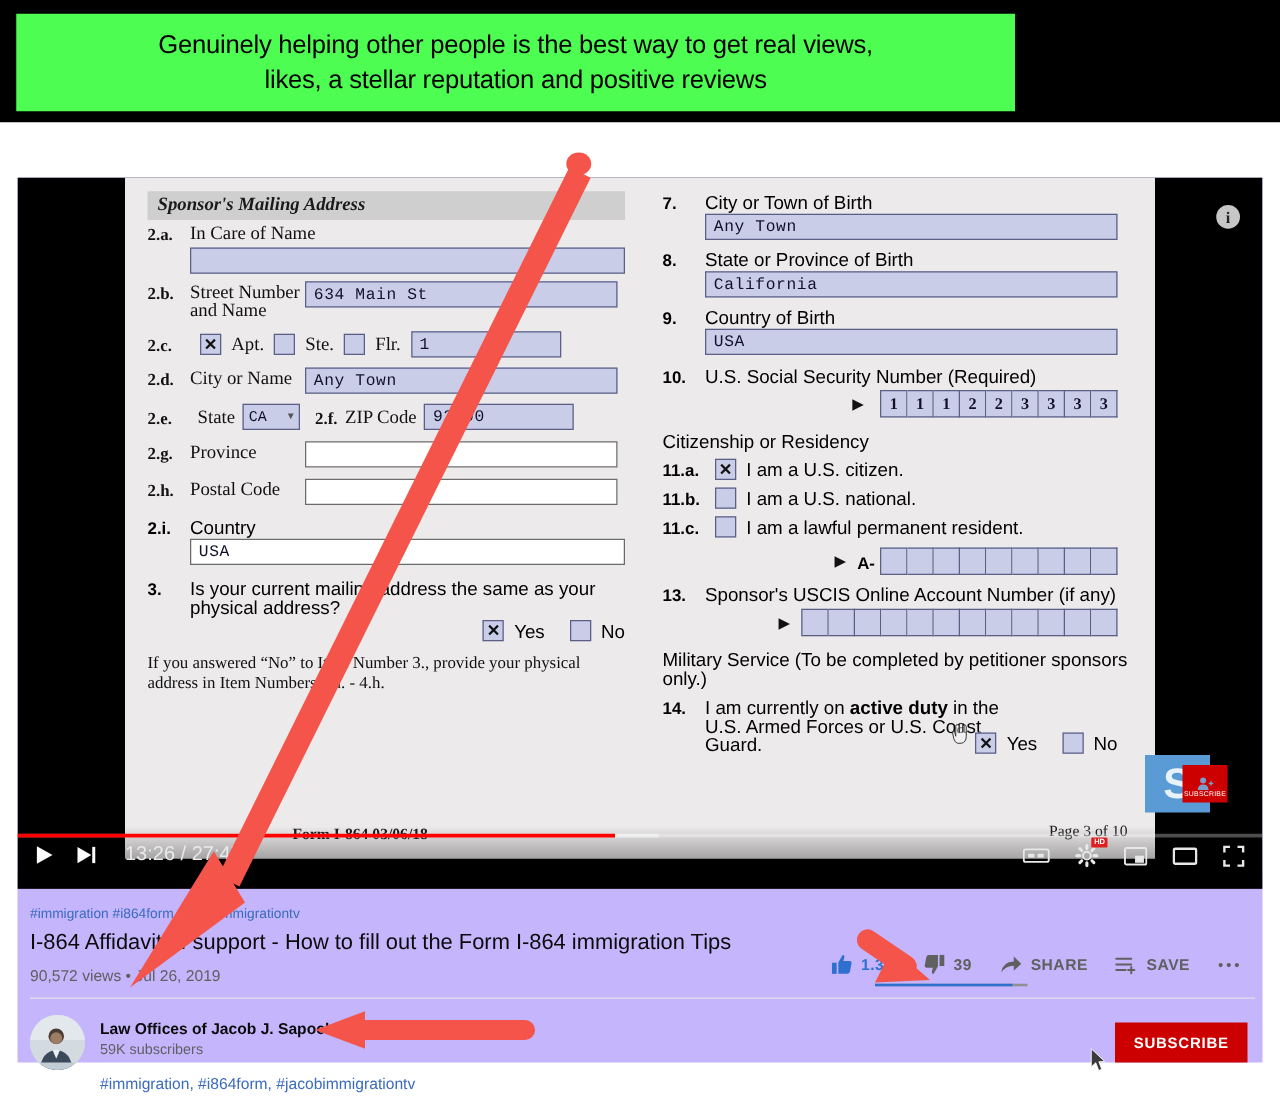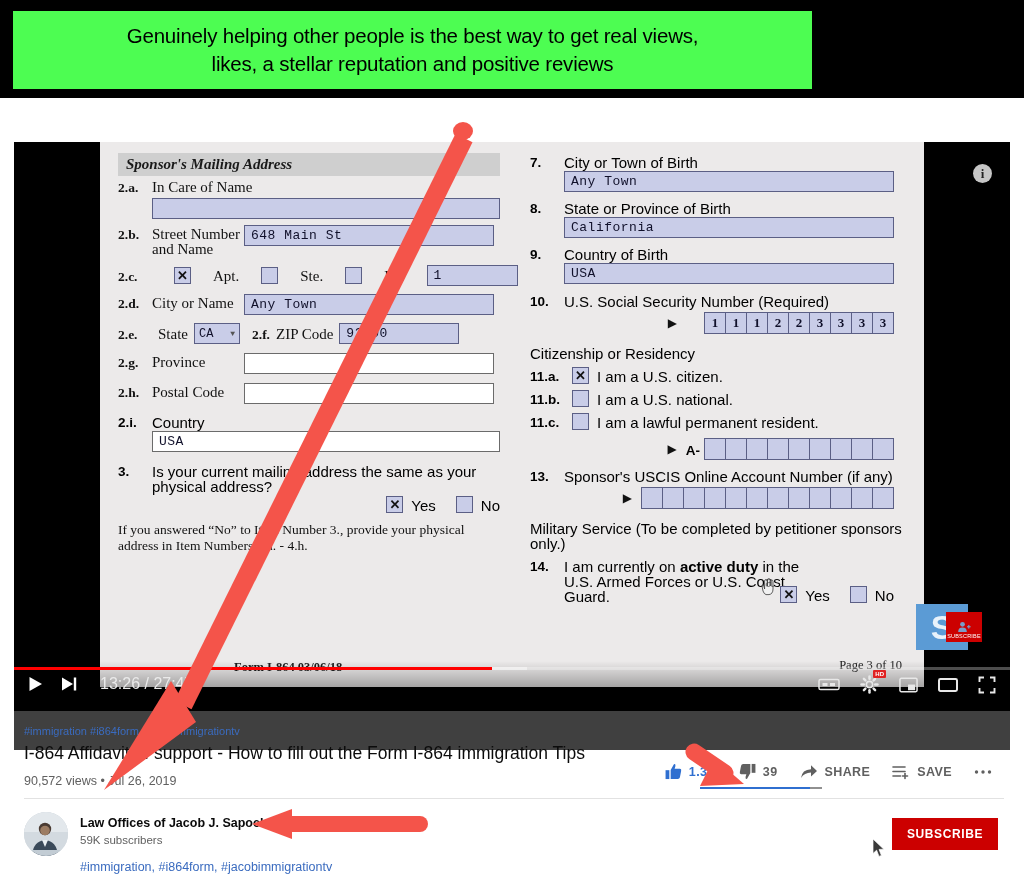--- a/index.html
+++ b/index.html
@@ -41,22 +41,22 @@
     font-family:"Liberation Sans", sans-serif;font-size:12.5px;color:#333;
     padding:0 10px;
   }
   #search-button{
     width:52px;border-left:1px solid #e0e0e0;background:#fafafa;
     display:flex;align-items:center;justify-content:center;cursor:pointer;
   }
   .mag{display:block;}
   
   #player{
-    position:absolute;left:14px;top:142px;width:996px;height:608px;
-    background:#404040;overflow:hidden;
+    position:absolute;left:14px;top:142px;width:996px;height:708px;
+    background:#c4b5fd;overflow:hidden;
   }
   #video-surface{
     position:absolute;left:0;top:0;width:996px;height:569px;background:#000;
   }
   
   #form-page{
     position:absolute;left:86px;top:0px;width:824px;height:545px;
     background:#eceaea;overflow:hidden;
   }
   .form-col{position:absolute;top:0;}
@@ -75,21 +75,21 @@
     font-family:"Liberation Mono", monospace;font-size:13px;color:#10102a;
     padding:1px 6px;display:flex;align-items:center;letter-spacing:0.5px;
   }
   .fieldbox.empty-white{background:#fff;border:1px solid #6b6b6b;}
   .cbox{
     width:15px;height:15px;border:1px solid #5b5f85;background:#c9cde8;flex:none;
     display:flex;align-items:center;justify-content:center;
     font-family:"Liberation Serif", serif;font-size:13px;font-weight:bold;color:#111;
   }
   .cbox.checked{background:#c9cde8;}
-  .inline{display:flex;align-items:center;gap:22px;}
+  .inline{display:flex;align-items:center;gap:8px;}
   .ssn-grid{display:flex;}
   .ssn-cell{
     width:20px;height:20px;border:1px solid #5b5f85;border-left:none;background:#c9cde8;
     display:flex;align-items:center;justify-content:center;
     font-family:"Liberation Serif", serif;font-weight:bold;font-size:13px;color:#10102a;
   }
   .ssn-cell:first-child{border-left:1px solid #5b5f85;}
   .arrowglyph{font-size:12px;color:#111;margin-right:5px;}
   .para{font-family:"Liberation Serif", serif;font-size:13.5px;line-height:16px;color:#111;margin-top:9px;}
   .statebtn{
@@ -217,21 +217,21 @@
           <div style="display:flex;">
             <div class="fnum">2.a.</div>
             <div class="flabel">In Care of Name</div>
           </div>
           <div class="fieldbox" style="margin-left:34px;width:348px;margin-top:2px;"></div>
         </div>
 
         <div class="frow" style="margin-top:6px;">
           <div class="fnum">2.b.</div>
           <div class="flabel" style="width:92px;">Street Number and Name</div>
-          <div class="fieldbox" style="width:250px;">648 Main St</div>
+          <div class="fieldbox" style="width:250px;">634 Main St</div>
         </div>
 
         <div class="frow inline" style="margin-top:8px;">
           <div class="fnum">2.c.</div>
           <div class="cbox checked">✕</div>
           <span class="flabel">Apt.</span>
           <div class="cbox"></div>
           <span class="flabel">Ste.</span>
           <div class="cbox"></div>
           <span class="flabel">Flr.</span>

